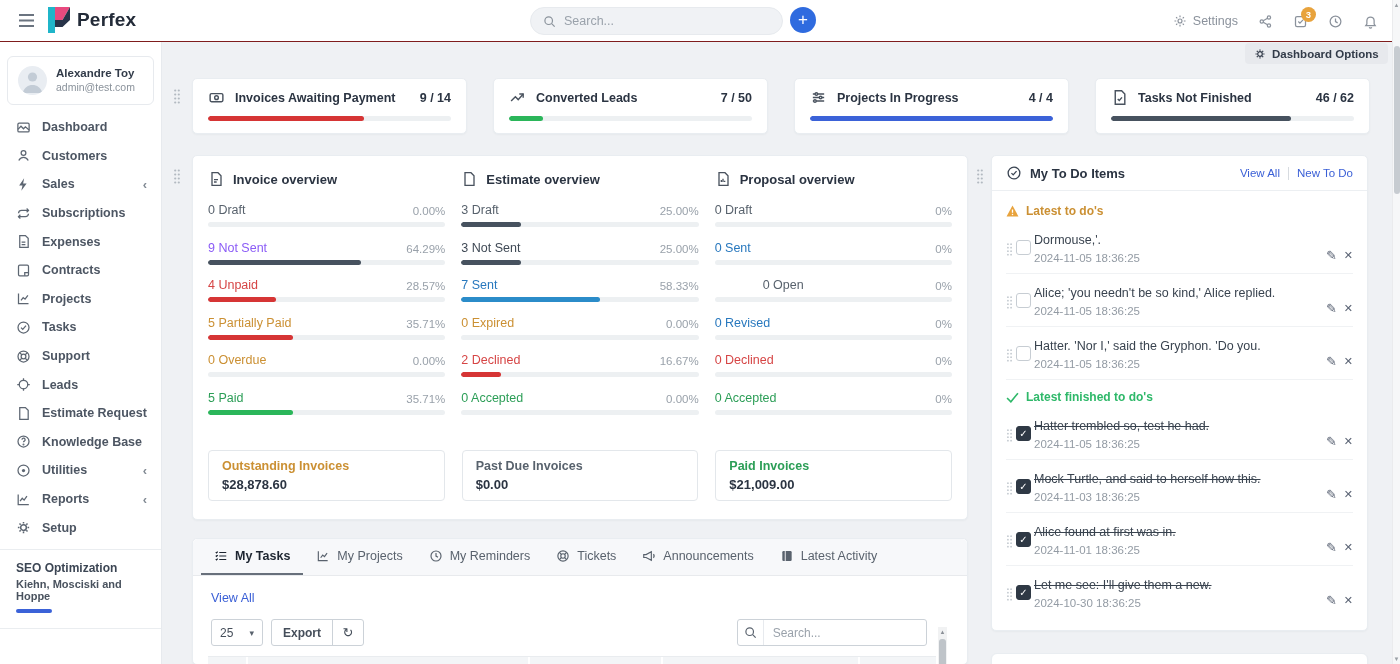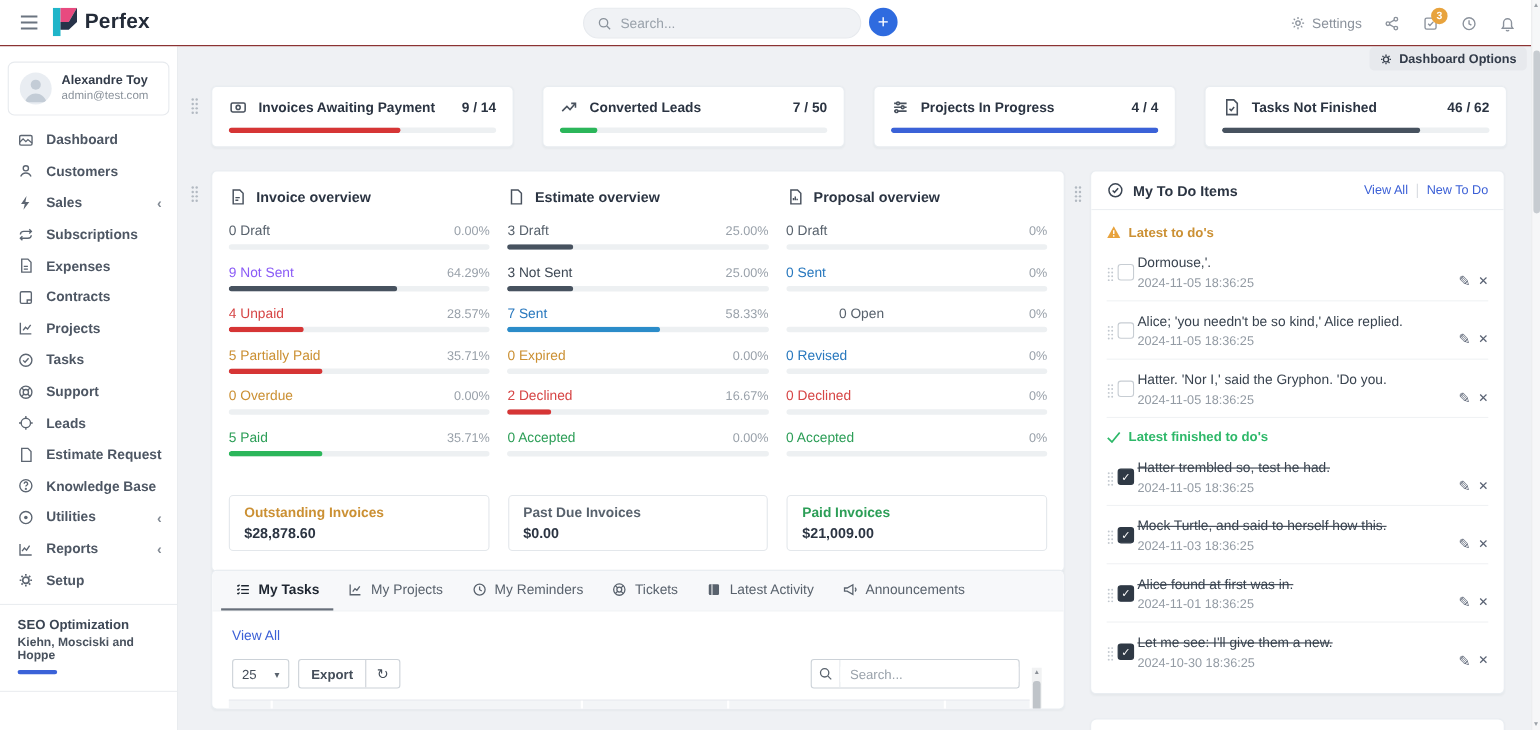--- a/index.html
+++ b/index.html
@@ -109,21 +109,21 @@
   .todo-text { font-size:12.5px; color:#39434f; white-space:nowrap; }
   .todo-text.done { text-decoration:line-through; }
   .todo-time { font-size:11.5px; color:#939ba4; margin-top:4px; }
   .todo-actions { position:absolute; right:0; bottom:10px; display:flex; align-items:center; gap:7px;
                   color:#596273; }
   .act-pencil { font-size:13px; cursor:pointer; }
   .act-x { font-size:11px; cursor:pointer; }
   .next-card { left:829px; top:611px; width:377px; height:22px; border-radius:6px 6px 0 0; }
 
   
-  .tasks-panel { left:30px; top:476px; width:776px; height:127px; overflow:hidden; }
+  .tasks-panel { left:30px; top:496px; width:776px; height:127px; overflow:hidden; }
   .tab-strip { height:37px; background:#f7f8fa; border-bottom:1px solid #e8eaed;
                border-radius:5px 5px 0 0; display:flex; padding:0 8px; }
   .tab { display:flex; align-items:center; gap:7px; padding:0 13px; font-size:12.5px; font-weight:500;
          color:#59626d; cursor:pointer; border-bottom:2px solid transparent; }
   .tab .icon { color:#59626d; }
   .tab.active { color:#1d2530; font-weight:700; border-bottom-color:#68707b; }
   .tab.active .icon { color:#1d2530; }
   .tp-body { padding:15px 18px 0 18px; position:relative; }
   .tp-viewall { font-size:12.5px; font-weight:500; }
   .controls { display:flex; align-items:center; margin-top:14px; gap:8px; }
@@ -967,35 +967,35 @@
             <svg width="14" height="14" viewBox="0 0 24 24" fill="none" stroke="currentColor" stroke-width="2">
               <circle cx="12" cy="12" r="8.8"></circle>
               <circle cx="12" cy="12" r="3.8"></circle>
               <path d="M5.8 5.8l3.5 3.5M14.7 14.7l3.5 3.5M18.2 5.8l-3.5 3.5M9.3 14.7l-3.5 3.5"></path>
             </svg>
           </span>
         <span>Tickets</span>
       </div>
       <div class="tab">
         <span class="icon">
+            <svg width="14" height="14" viewBox="0 0 24 24" fill="none" stroke="currentColor" stroke-width="2">
+              <path d="M3 9.5v5h4l9 5v-15l-9 5H3z"></path>
+              <path d="M19.5 9a4.5 4.5 0 0 1 0 6"></path>
+            </svg>
+          </span>
+        <span>Announcements</span>
+      </div>
+      <div class="tab">
+        <span class="icon">
             <svg width="14" height="14" viewBox="0 0 24 24">
               <rect x="4" y="3.5" width="16" height="17" rx="2" fill="currentColor"></rect>
               <path d="M9 3.5v17" stroke="#f7f8fa" stroke-width="1.6"></path>
             </svg>
           </span>
         <span>Latest Activity</span>
-      </div>
-      <div class="tab">
-        <span class="icon">
-            <svg width="14" height="14" viewBox="0 0 24 24" fill="none" stroke="currentColor" stroke-width="2">
-              <path d="M3 9.5v5h4l9 5v-15l-9 5H3z"></path>
-              <path d="M19.5 9a4.5 4.5 0 0 1 0 6"></path>
-            </svg>
-          </span>
-        <span>Announcements</span>
       </div>
     </div>
     <div class="tp-body">
       <div class="tp-viewall link">View All</div>
       <div class="controls">
         <div class="select">
           <span>25</span>
           <span class="chev">▾</span>
         </div>
         <div class="btn-group">

